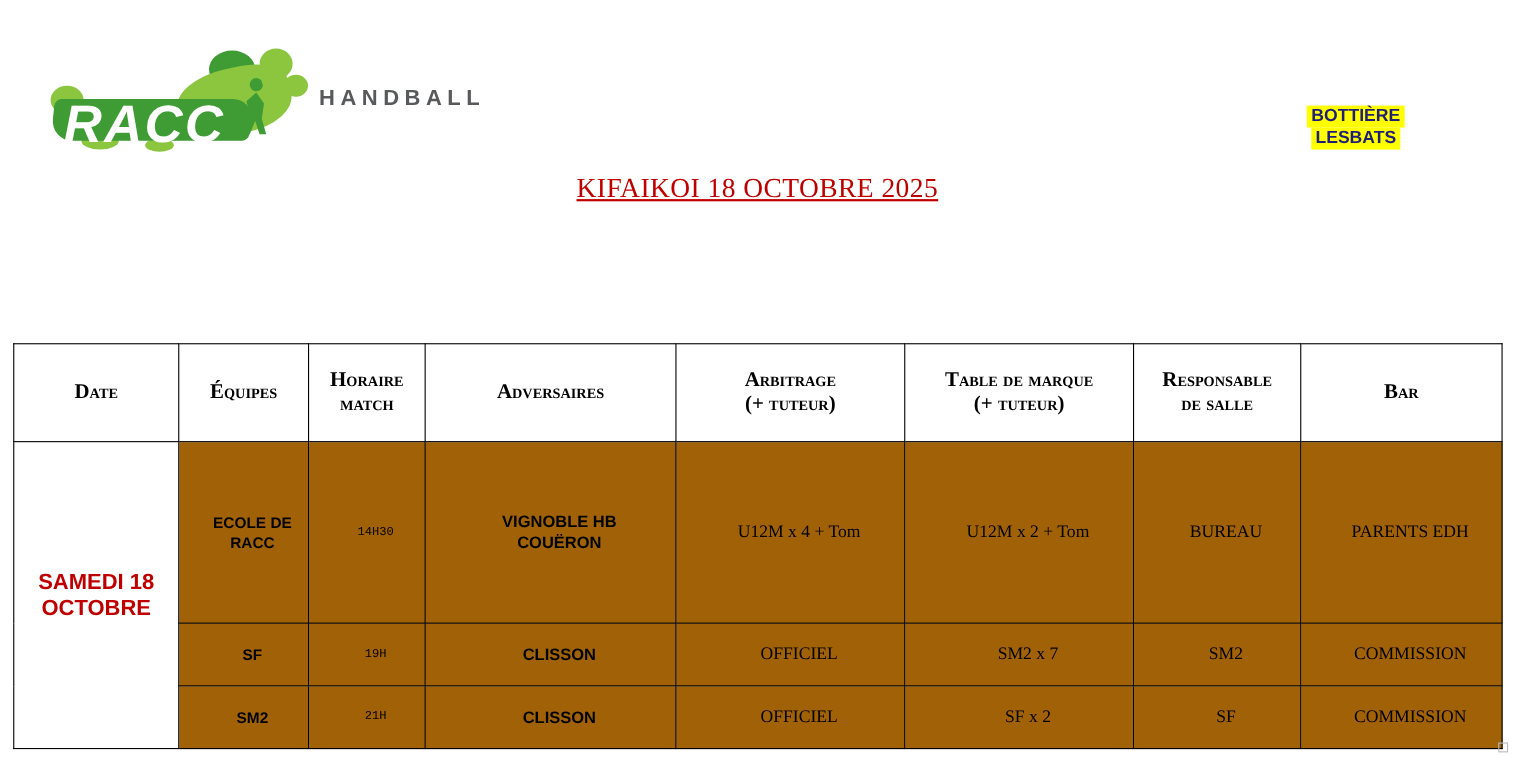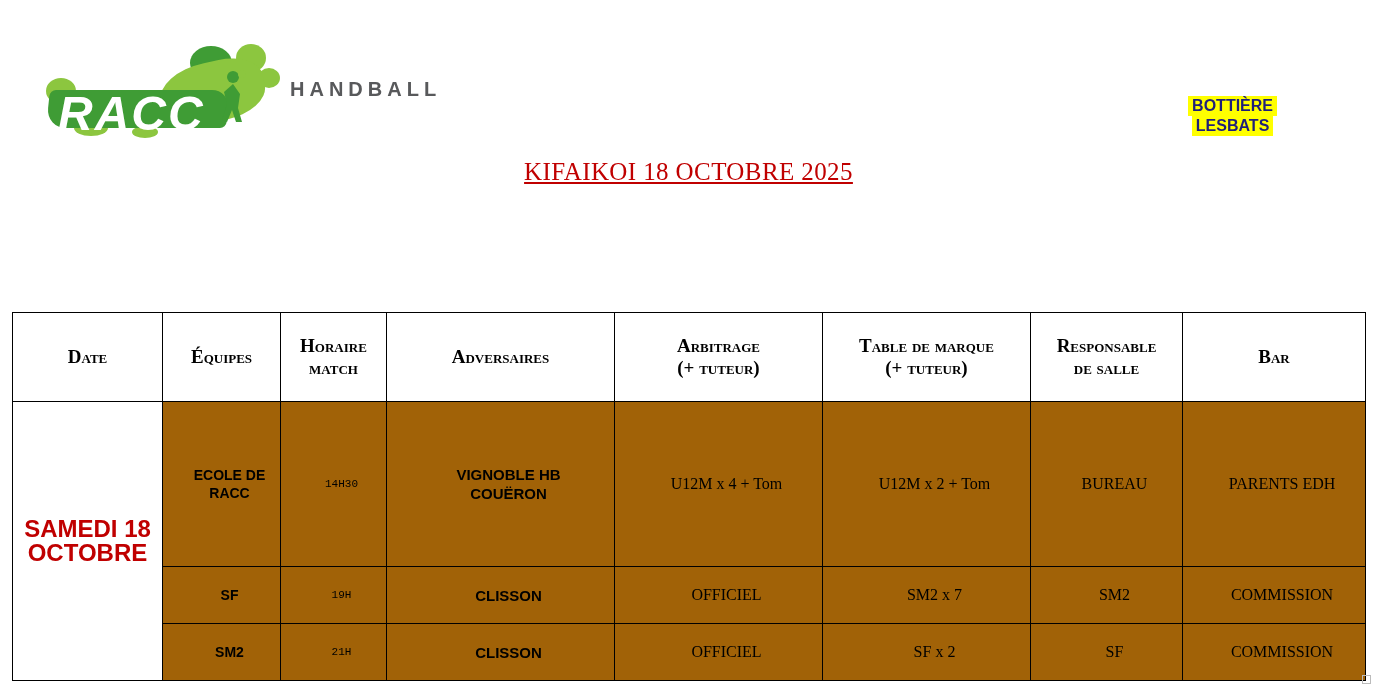--- a/index.html
+++ b/index.html
@@ -153,21 +153,21 @@
   .col-arb     { width: 208px; }
   .col-table   { width: 208px; }
   .col-resp    { width: 152px; }
   .col-bar     { width: 183px; }
 
   td.datecell {
     background: #ffffff;
     color: #c00000;
     font-family: "Liberation Sans", sans-serif;
     font-weight: bold;
-    font-size: 24px;
+    font-size: 20px;
     line-height: 24px;
     vertical-align: middle;
   }
   tbody td.green {
     background: #a16207;
     padding-left: 20px;
   }
   td.team {
     font-family: "Liberation Sans", sans-serif;
     font-weight: bold;

